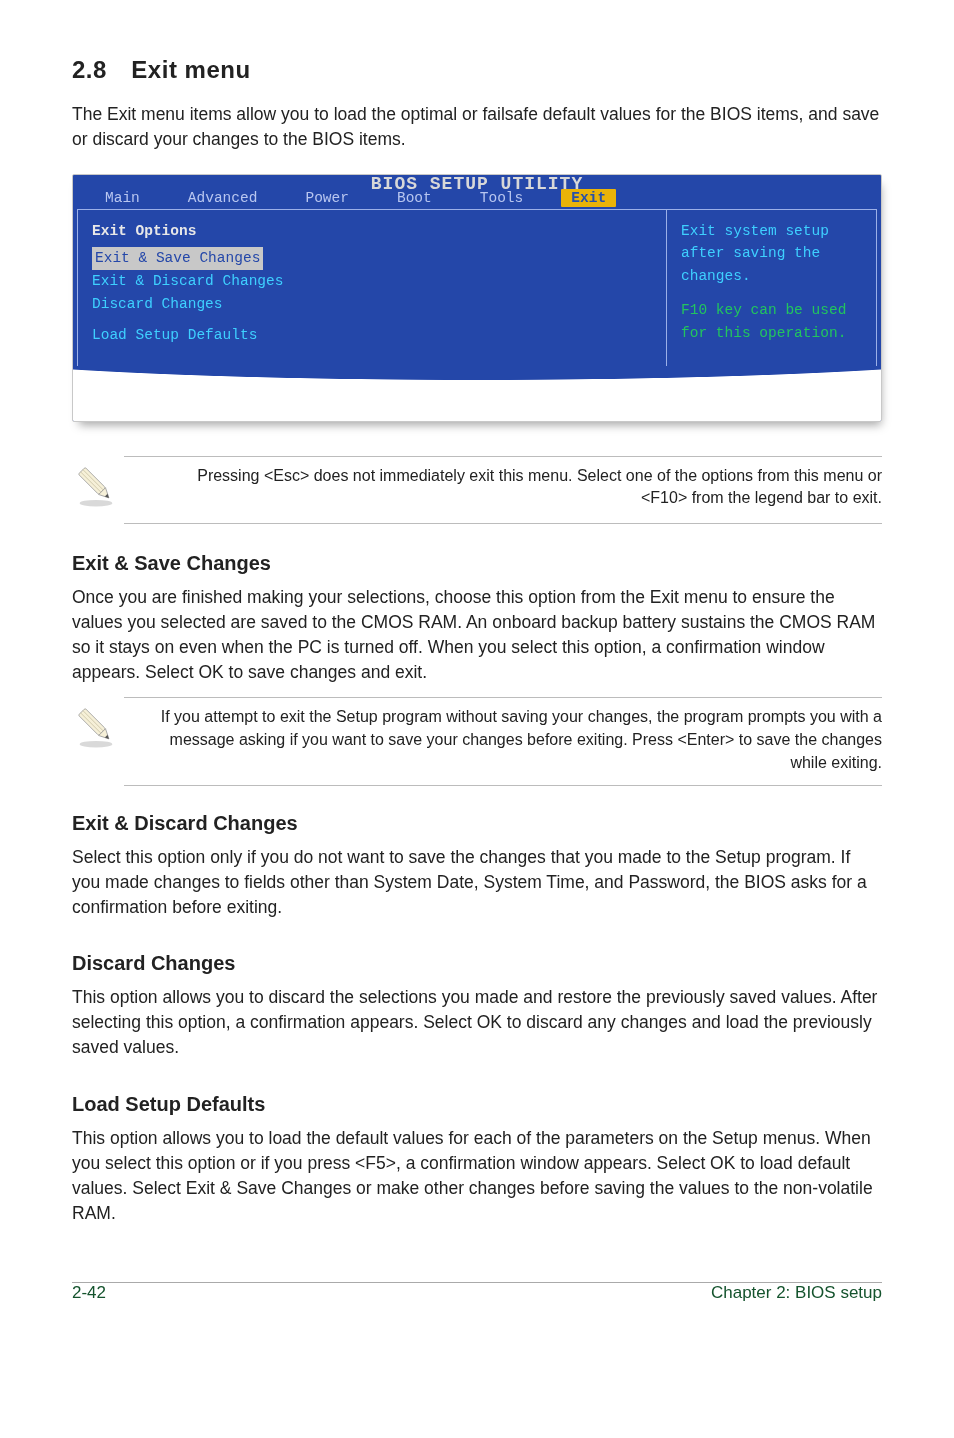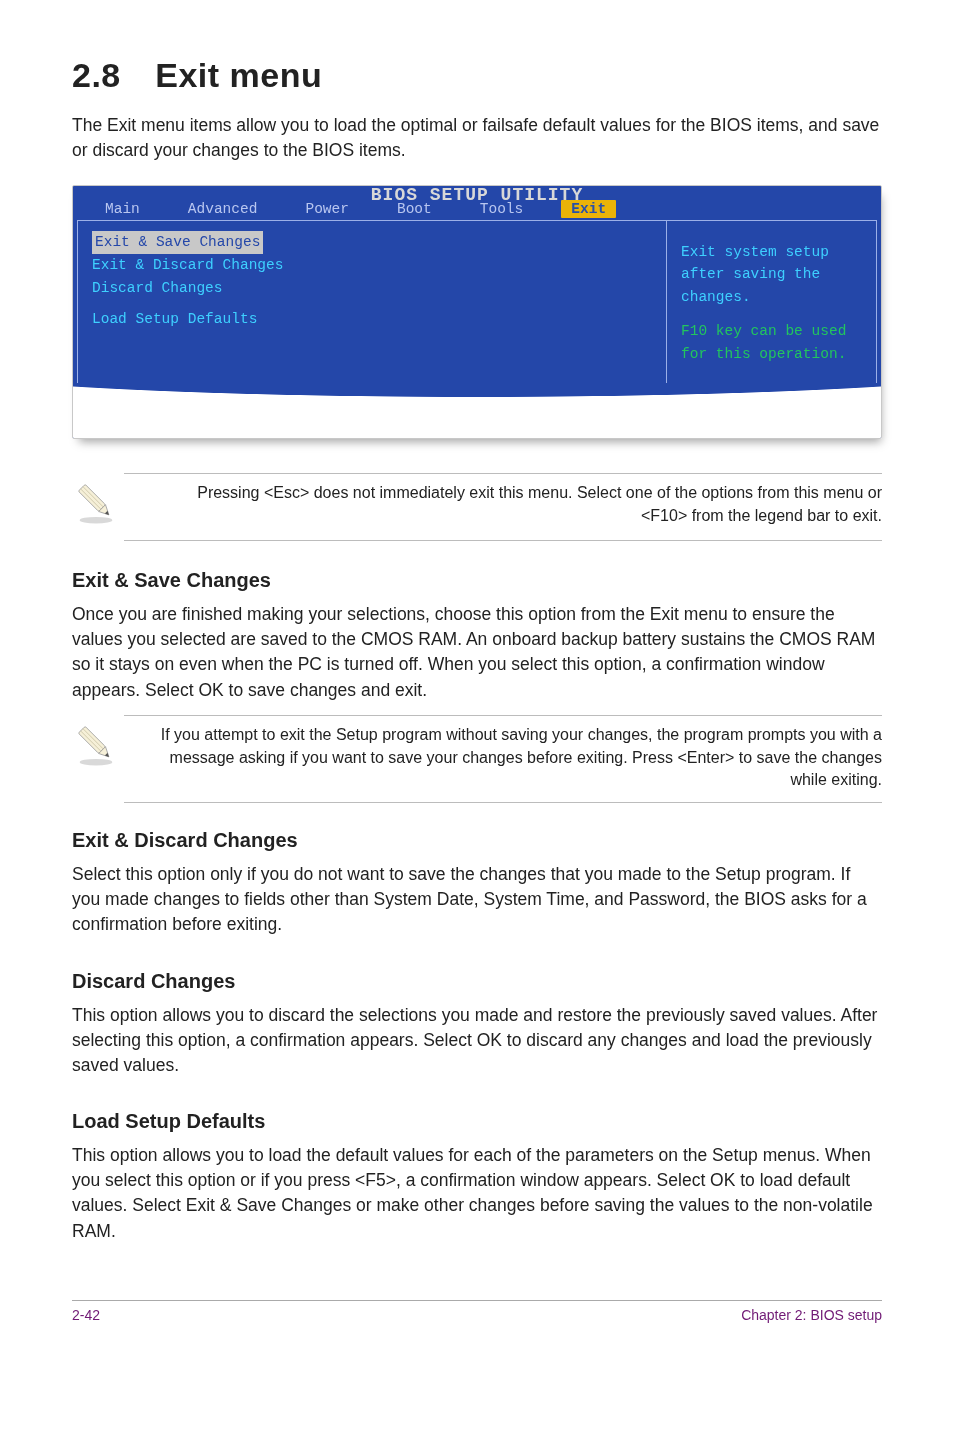--- a/index.html
+++ b/index.html
@@ -1,18 +1,18 @@
 <!DOCTYPE html>
 <html><head>
 <meta charset="utf-8">
 <style>
   * { box-sizing: border-box; margin: 0; padding: 0; }
   html, body { width: 954px; background: #fff; font-family: Arial, Helvetica, sans-serif; color: #222; }
   .page { padding: 56px 72px 40px 72px; }
-  h1 { font-size: 34px; font-weight: 800; margin-bottom: 18px; letter-spacing: 0.5px; }
+  h1 { font-size: 24px; font-weight: 800; margin-bottom: 18px; letter-spacing: 0.5px; }
   .intro p { font-size: 17.5px; line-height: 1.42; margin-bottom: 22px; }
   .bios-box {
     border: 1px solid #c8c8c8;
     border-radius: 2px;
     box-shadow: 3px 7px 9px -4px rgba(0,0,0,0.35), inset 0 0 0 1px #a9a9a9;
     margin-bottom: 12px;
     overflow: hidden;
     font-family: "Courier New", monospace;
     font-size: 14.5px;
   }
@@ -60,21 +60,21 @@
   .bios-left .section-title { color: #e8e8e8; font-weight: bold; margin-bottom: 4px; }
   .bios-left .selected { background: #c8c8c8; color: #2447a9; display: inline-block; padding: 0 3px; }
   .bios-left .opt { color: #3ed0ff; }
   .bios-left .sep { height: 8px; }
   .bios-right {
     width: 210px;
     background: #2447a9;
     border: 1px solid #9cb0e8;
     border-left: none;
     margin: 0 4px 0 0;
-    padding: 20px 14px 18px 14px;
+    padding: 10px 14px 18px 14px;
     line-height: 1.55;
     border-bottom: none;
   }
   .bios-right .help1 { color: #3ed0ff; }
   .bios-right .help2 { color: #22c55e; margin-top: 12px; }
   .bios-curve {
     height: 56px;
     background:
       radial-gradient(ellipse 130% 120% at 50% -40%, rgba(0,0,0,0) 55%, #fff 56%),
       linear-gradient(#2447a9, #2447a9);
@@ -94,23 +94,22 @@
   .note-row.inner { margin-left: 52px; margin-top: 12px; margin-bottom: 26px; }
   .note-icon { width: 48px; flex-shrink: 0; margin-top: -4px; margin-left: -52px; }
   .note-text { font-size: 16px; line-height: 1.42; }
   h2 { font-size: 20px; font-weight: 700; margin: 10px 0 10px 0; }
   .body-p { font-size: 17.5px; line-height: 1.44; margin-bottom: 4px; }
   .footer {
     display: flex;
     justify-content: space-between;
     border-top: 1px solid #aaa;
     margin-top: 56px;
-    padding-top: 6px;
-    font-size: 14px;
-    color: #701a75;
+    font-size: 17px;
+    color: #14532d;
   }
 </style>
 </head>
 <body>
 
 <div class="page">
 
   <h1>2.8 Exit menu</h1>
 
   <div class="intro">
@@ -125,20 +124,21 @@
     <div class="bios-tabs">
       <span class="bios-tab">Main</span>
       <span class="bios-tab">Advanced</span>
       <span class="bios-tab">Power</span>
       <span class="bios-tab">Boot</span>
       <span class="bios-tab">Tools</span>
       <span class="bios-tab active">Exit</span>
     </div>
     <div class="bios-body">
       <div class="bios-left">
+        <div class="section-title">Exit Options</div>
         <div><span class="selected">Exit &amp; Save Changes</span></div>
         <div class="opt">Exit &amp; Discard Changes</div>
         <div class="opt">Discard Changes</div>
         <div class="sep"></div>
         <div class="opt">Load Setup Defaults</div>
       </div>
       <div class="bios-right">
         <div class="help1">Exit system setup after saving the changes.</div>
         <div class="help2">F10 key can be used for this operation.</div>
       </div>

